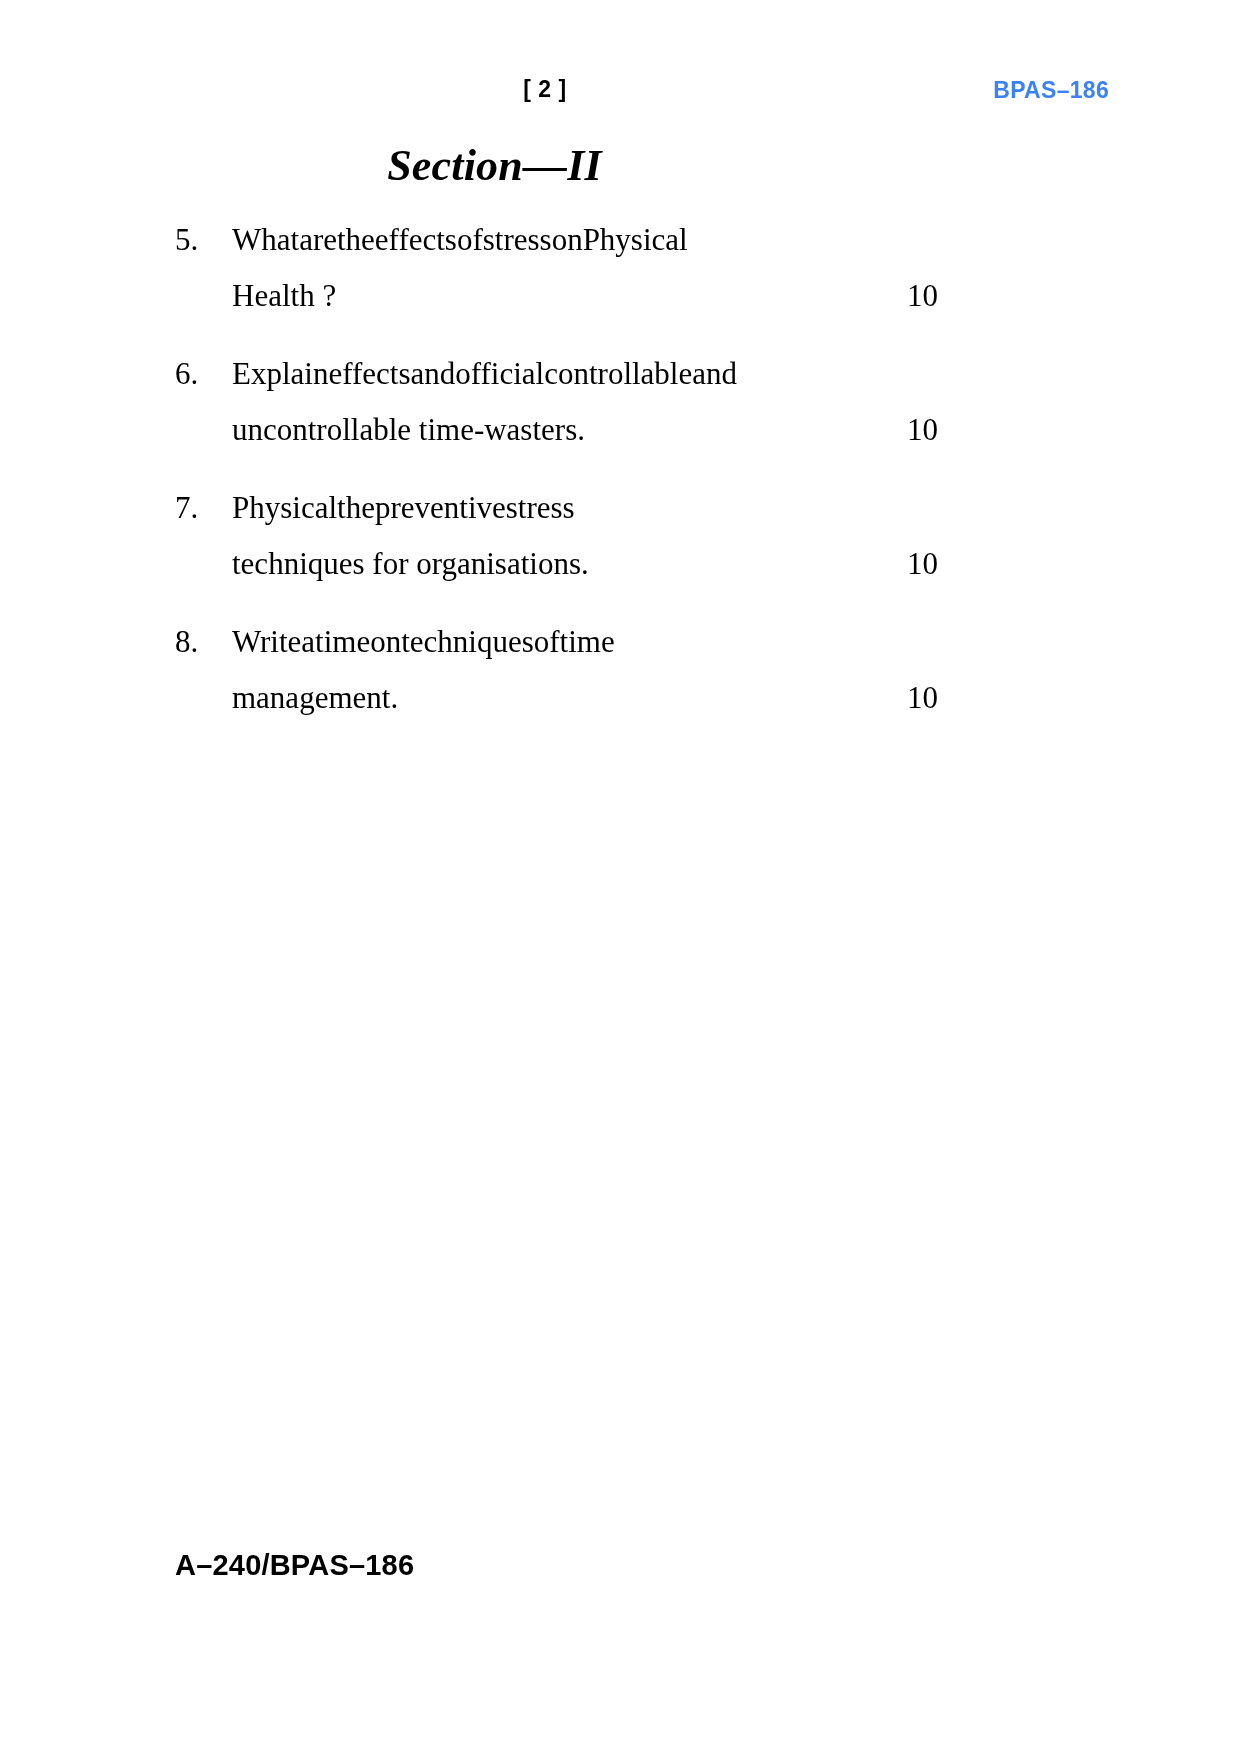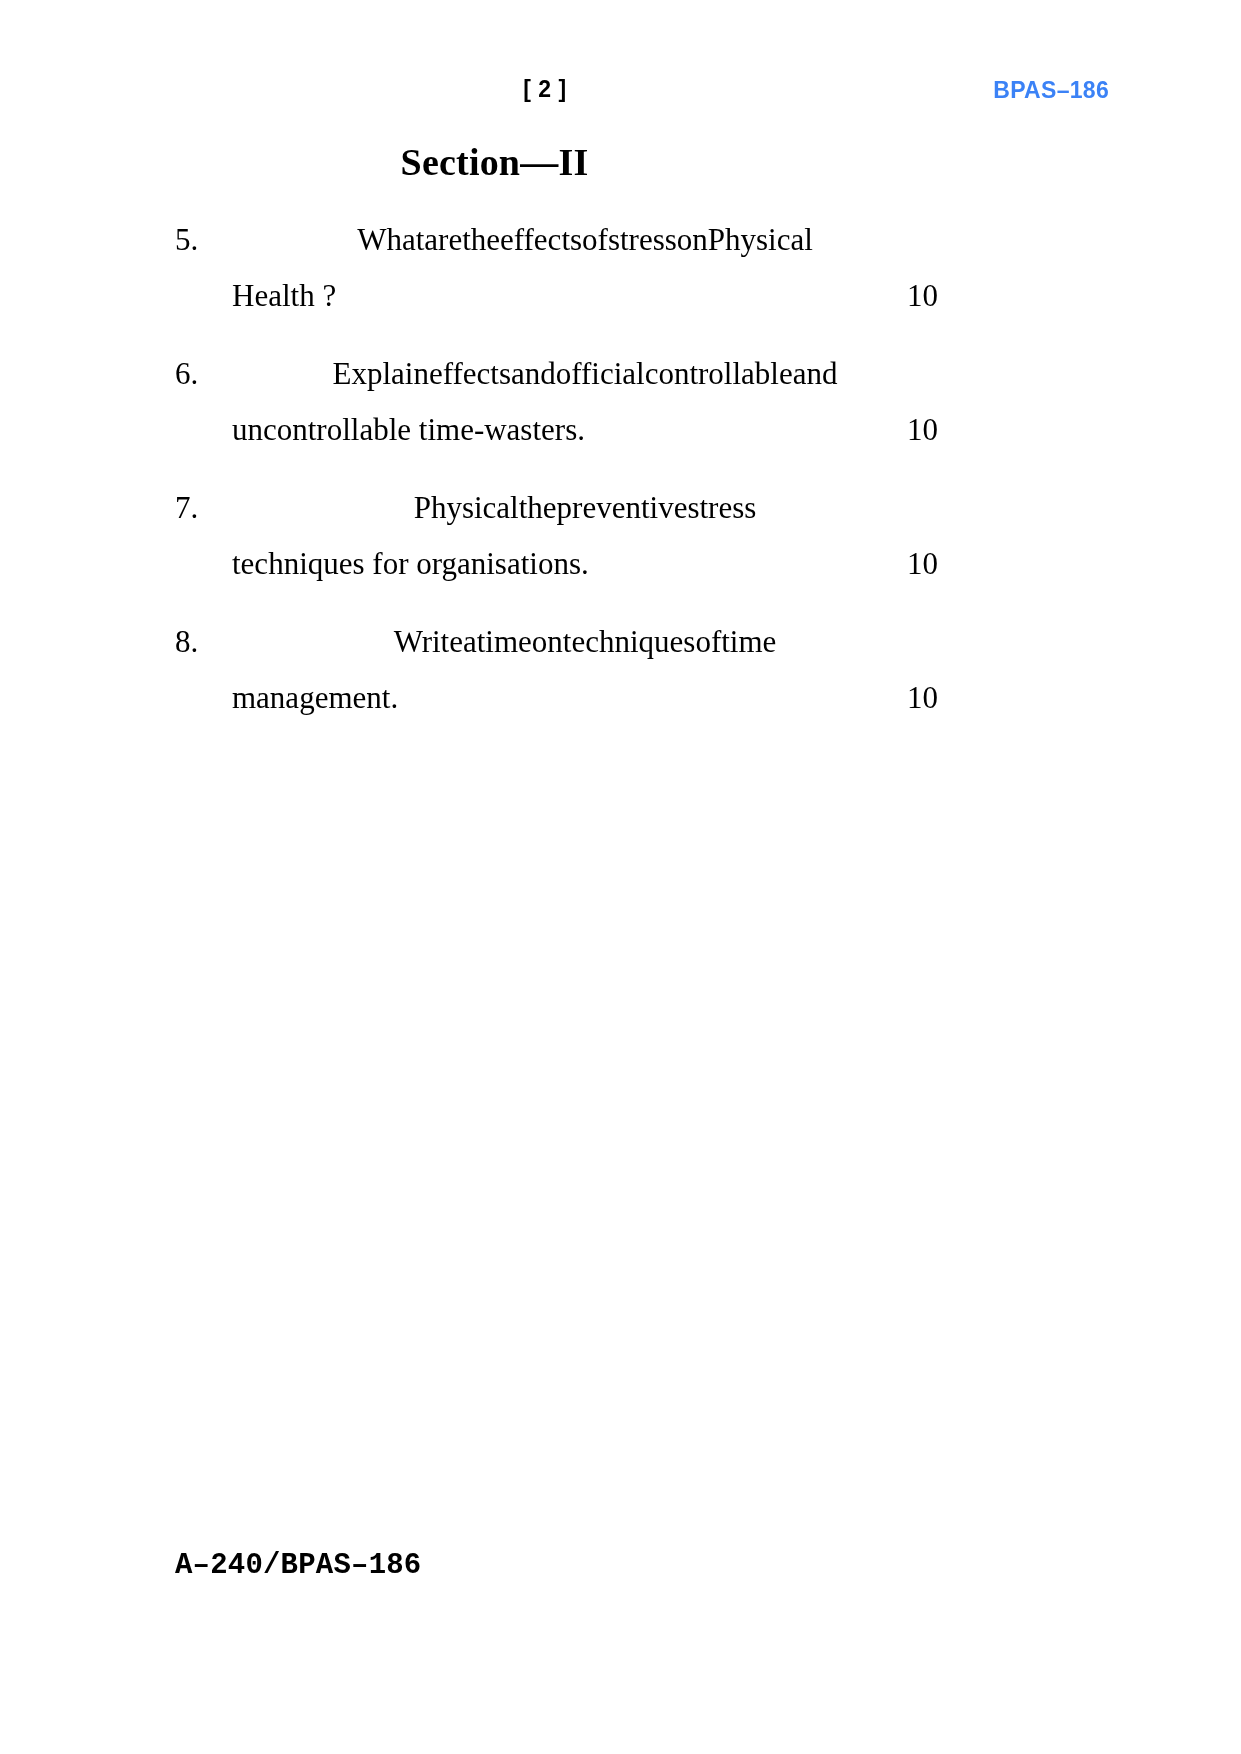--- a/index.html
+++ b/index.html
@@ -59,22 +59,23 @@
 
   
   .section-heading {
     position: absolute;
     left: 0;
     top: 140px;
     width: 989px;
     text-align: center;
     font-family: "Liberation Serif", "DejaVu Serif", serif;
     font-weight: bold;
-    font-size: 38px;
+    font-size: 44px;
     letter-spacing: 0.2px;
+    font-style: italic;
   }
 
   
   .questions {
     position: absolute;
     left: 175px;
     top: 212px;
     width: 763px;
   }
   .question {
@@ -97,21 +98,21 @@
   }
   .q-line {
     font-size: 31px;
     line-height: 56px;
     position: relative;
     white-space: nowrap;
   }
   
   .q-line.justify {
     display: flex;
-    justify-content: center;
+    justify-content: flex-start;
     width: 706px;
   }
   .q-line.last {
     display: block;
     width: 706px;
   }
   .q-marks {
     position: absolute;
     right: 0;
     top: 0;
@@ -120,21 +121,21 @@
   }
   .word {
     display: inline-block;
   }
 
   
   .footer-code {
     position: absolute;
     left: 175px;
     bottom: 172px;
-    font-family: Liberation Mono, monospace;
+    font-family: Liberation Sans, sans-serif;
     font-weight: bold;
     font-size: 29px;
     letter-spacing: 0.2px;
   }
 </style>
 </head>
 <body>
 
 <div class="page">
 

